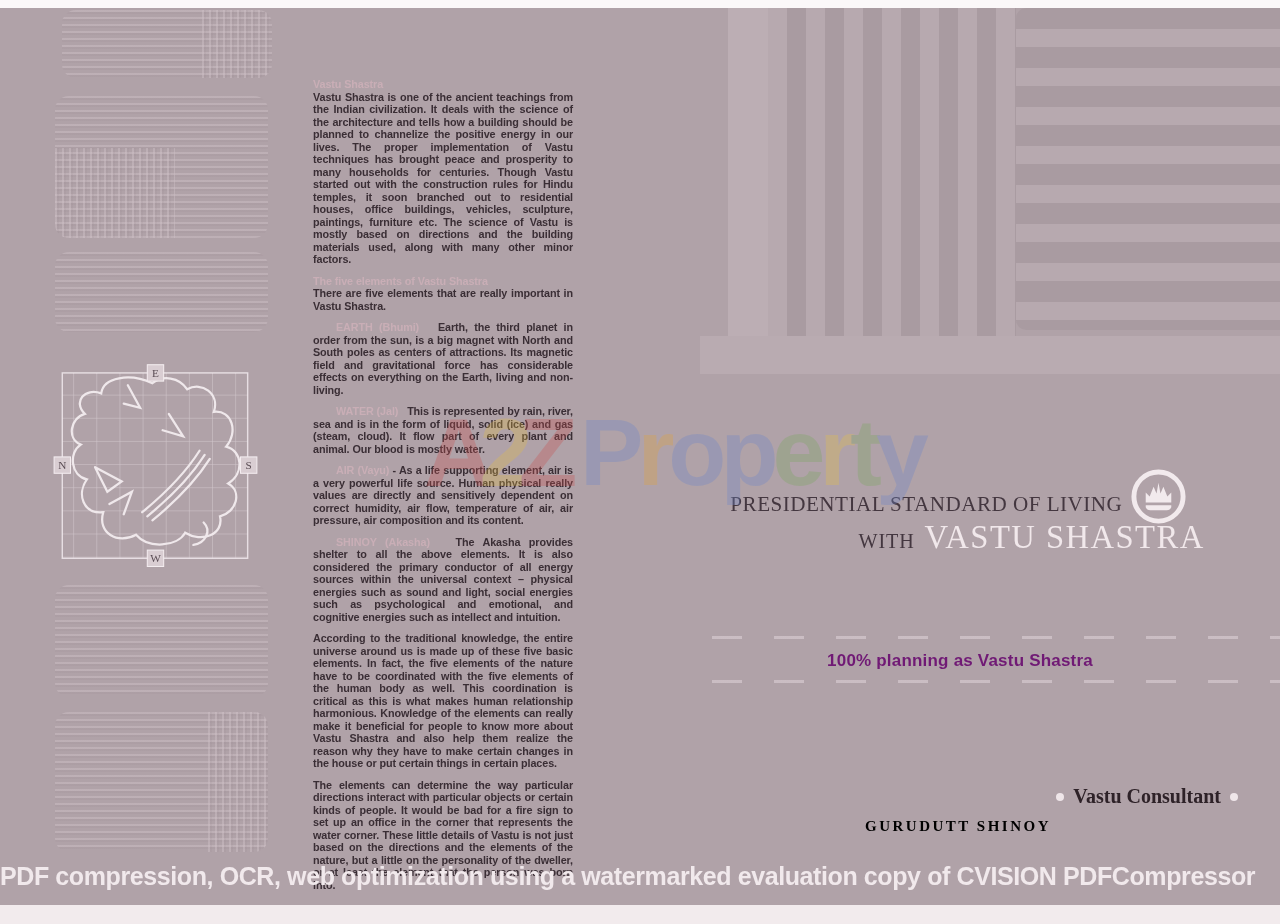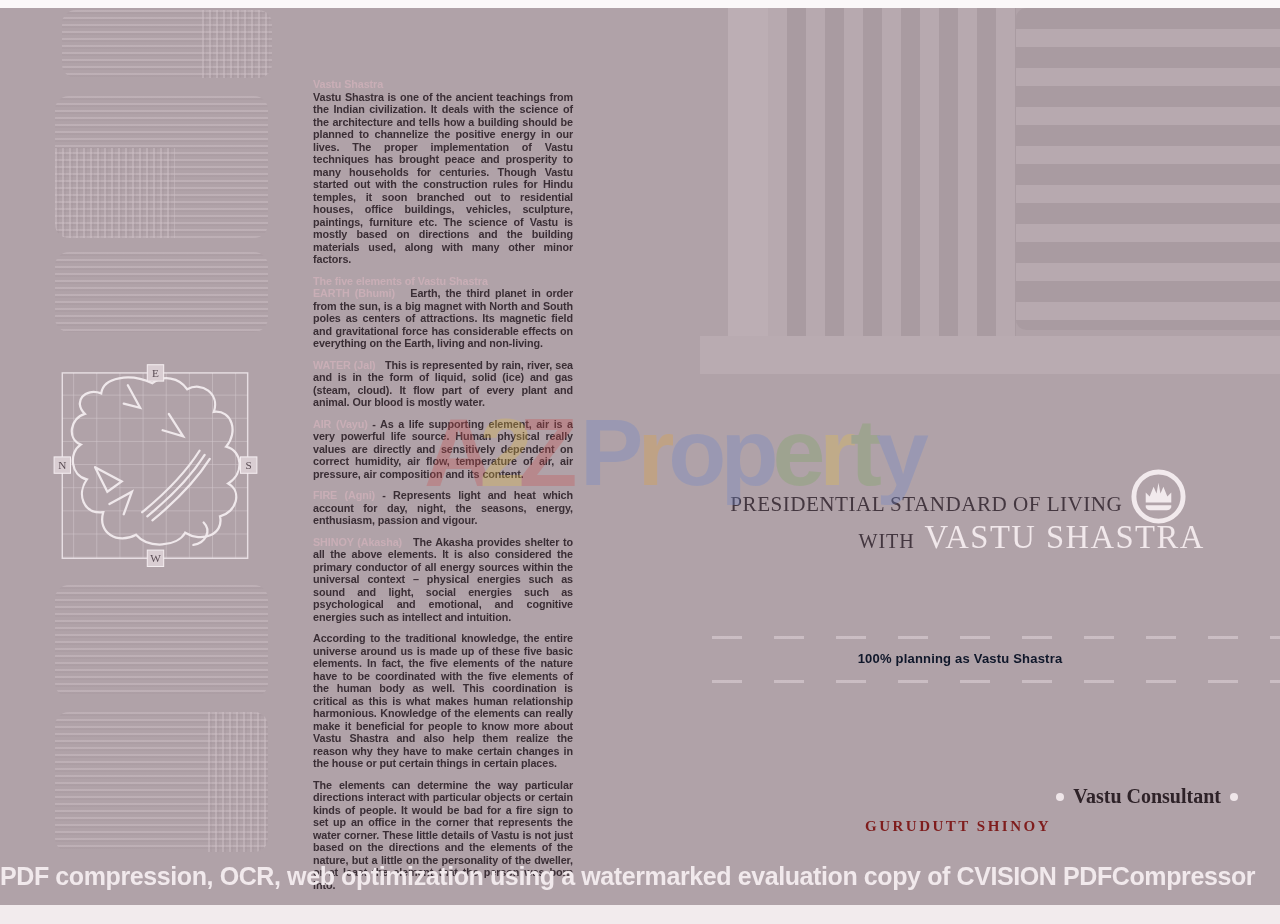--- a/index.html
+++ b/index.html
@@ -23,21 +23,21 @@
 
   
   .compass{position:absolute;left:50px;top:348px;width:212px;height:226px;}
 
   
   .article{position:absolute;left:313px;top:78px;width:260px;color:#3a2e35;
            font-size:10.8px;line-height:12.5px;font-weight:700;text-align:justify;
            letter-spacing:-0.1px;}
   .article p{margin:0 0 9px 0;}
   .article p.head{margin:0;color:#c9aeb6;}
-  .h-pink{color:#c9aeb6;}
+  .h-pink{color:#c9aeb6;margin-left:23px;}
 
   
   .v-light{position:absolute;left:728px;top:8px;width:40px;height:328px;background:#bcaeb4;}
   .v-stripes{position:absolute;left:768px;top:8px;width:248px;height:328px;
              background:repeating-linear-gradient(90deg,#b7a9af 0 19px,#a99ba1 19px 38px);}
   .h-stripes{position:absolute;left:1016px;top:8px;width:264px;height:322px;
              background:repeating-linear-gradient(180deg,#a99ba1 0 21px,#b7a9af 21px 39px);
              border-top-left-radius:10px;border-bottom-left-radius:10px;}
   .band{position:absolute;left:700px;top:336px;width:580px;height:38px;background:#bcaeb4;opacity:.75;}
 
@@ -50,29 +50,29 @@
           transform:scaleX(.96);transform-origin:right;}
   .brand2 .with{font-size:21px;color:#443740;letter-spacing:1px;}
   .brand2 .big{font-size:34px;color:#f1e8eb;letter-spacing:1.5px;}
   .logo{position:absolute;left:1129px;top:467px;width:59px;height:59px;}
 
   .dash{position:absolute;left:712px;width:568px;height:3px;
         background:repeating-linear-gradient(90deg,#cfc2c8 0 30px,transparent 30px 62px);opacity:.85;}
   .dash.d1{top:636px;}
   .dash.d2{top:680px;}
   .tagline{position:absolute;left:680px;top:651px;width:560px;text-align:center;
-           font-size:13px;font-weight:700;color:#0f172a;letter-spacing:.2px;}
+           font-size:17px;font-weight:700;color:#701a75;letter-spacing:.2px;}
 
   .consultant{position:absolute;left:678px;top:785px;width:560px;display:flex;
               justify-content:flex-end;align-items:center;gap:9px;}
   .consultant .txt{font-size:20px;font-weight:700;color:#2e2228;font-family:"Liberation Serif",serif;}
   .consultant .dot{width:8px;height:8px;border-radius:50%;background:#efe6e9;}
   .person{position:absolute;left:678px;top:818px;width:560px;text-align:center;
           font-family:"Liberation Serif",serif;font-size:15px;font-weight:700;
-          letter-spacing:2.5px;color:#7f1d1d;}
+          letter-spacing:2.5px;color:#000000;}
 
   
   .wm{position:absolute;font-weight:700;pointer-events:none;white-space:nowrap;text-align:center;}
   .wm-a2z{left:424px;top:398px;font-size:96px;letter-spacing:-14px;opacity:.30;}
   .wm-prop{left:580px;top:398px;font-size:95px;letter-spacing:-6px;opacity:.32;}
   .wm-bar{position:absolute;left:0;top:862px;width:1104px;text-align:center;
           font-size:25px;font-weight:700;letter-spacing:-0.4px;color:#f1e9ec;white-space:nowrap;}
 </style>
 </head>
 <body>
@@ -129,28 +129,28 @@
         <text x="103" y="209" text-anchor="middle">W</text>
       </g>
     </g>
   </svg>
 
   <div class="article">
     <p class="head">Vastu Shastra</p>
     <p>Vastu Shastra is one of the ancient teachings from the Indian civilization. It deals with the science of the architecture and tells how a building should be planned to channelize the positive energy in our lives. The proper implementation of Vastu techniques has brought peace and prosperity to many households for centuries. Though Vastu started out with the construction rules for Hindu temples, it soon branched out to residential houses, office buildings, vehicles, sculpture, paintings, furniture etc. The science of Vastu is mostly based on directions and the building materials used, along with many other minor factors.</p>
 
     <p class="head">The five elements of Vastu Shastra</p>
+    <p>There are five elements that are really important in Vastu Shastra.</p>
 
     <p><span class="h-pink">EARTH (Bhumi)</span><span>&nbsp;&nbsp;&nbsp;</span><span>Earth, the third planet in order from the sun, is a big magnet with North and South poles as centers of attractions. Its magnetic field and gravitational force has considerable effects on everything on the Earth, living and non-living.</span></p>
 
     <p><span class="h-pink">WATER (Jal)</span><span>&nbsp;&nbsp;&nbsp;</span><span>This is represented by rain, river, sea and is in the form of liquid, solid (ice) and gas (steam, cloud). It flow part of every plant and animal. Our blood is mostly water.</span></p>
 
     <p><span class="h-pink">AIR (Vayu)</span><span> - </span><span>As a life supporting element, air is a very powerful life source. Human physical really values are directly and sensitively dependent on correct humidity, air flow, temperature of air, air pressure, air composition and its content.</span></p>
 
-    <p><span class="h-pink">FIRE (Agni)</span><span> - </span><span>Represents light and heat which account for day, night, the seasons, energy, enthusiasm, passion and vigour.</span></p>
 
     <p><span class="h-pink">SHINOY (Akasha)</span><span>&nbsp;&nbsp;&nbsp;</span><span>The Akasha provides shelter to all the above elements. It is also considered the primary conductor of all energy sources within the universal context – physical energies such as sound and light, social energies such as psychological and emotional, and cognitive energies such as intellect and intuition.</span></p>
 
     <p>According to the traditional knowledge, the entire universe around us is made up of these five basic elements. In fact, the five elements of the nature have to be coordinated with the five elements of the human body as well. This coordination is critical as this is what makes human relationship harmonious. Knowledge of the elements can really make it beneficial for people to know more about Vastu Shastra and also help them realize the reason why they have to make certain changes in the house or put certain things in certain places.</p>
     <p>The elements can determine the way particular directions interact with particular objects or certain kinds of people. It would be bad for a fire sign to set up an office in the corner that represents the water corner. These little details of Vastu is not just based on the directions and the elements of the nature, but a little on the personality of the dweller, or at least the element that the person was born into.</p>
   </div>
 
   <div class="v-light"></div>
   <div class="v-stripes"></div>
   <div class="h-stripes"></div>

